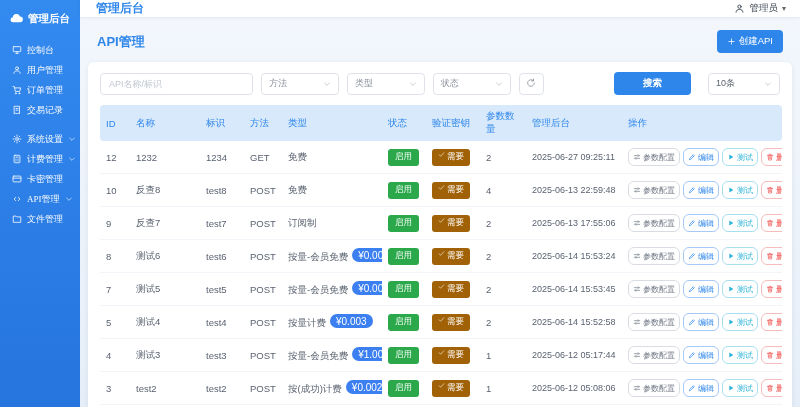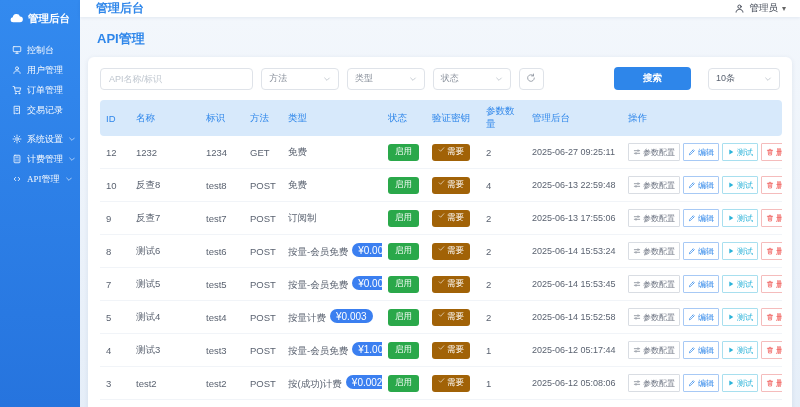--- a/index.html
+++ b/index.html
@@ -55,21 +55,21 @@
   tbody tr:last-child td { border-bottom:none; }
   col.c-id{width:30px} col.c-name{width:70px} col.c-slug{width:44px} col.c-method{width:38px}
   col.c-type{width:100px} col.c-status{width:44px} col.c-verify{width:54px} col.c-params{width:46px}
   col.c-created{width:96px} col.c-ops{width:160px}
   .badge-status { display:inline-block; background:#2aa84a; color:#fff; font-size:8.5px; padding:2.5px 7px; border-radius:3px; }
   .badge-verify { display:inline-flex; gap:2px; background:#a16207; color:#fff; font-size:8.5px; padding:2.5px 6px; border-radius:3px; }
   .badge-verify .i svg { width:7px; height:7px; display:block; }
   .badge-price { display:inline-block; background:#3b7ff0; color:#fff; font-size:10px; padding:1.5px 6px; border-radius:8px; margin-left:4px; vertical-align:1px; }
   .cell-created { font-size:9px; }
   .ops { display:flex; gap:3px; }
-  .op-btn { display:inline-flex; align-items:center; gap:2px; font-size:8px; padding:2.5px 4px; border-radius:1px; border:1px solid; background:#fff; cursor:pointer; white-space:nowrap; font-family:inherit; }
+  .op-btn { display:inline-flex; align-items:center; gap:2px; font-size:8px; padding:2.5px 4px; border-radius:6px; border:1px solid; background:#fff; cursor:pointer; white-space:nowrap; font-family:inherit; }
   .op-btn .i svg { width:8px; height:8px; display:block; }
   .op-plain   { border-color:#d9dde3; color:#6b7280; }
   .op-primary { border-color:#a7c9f5; color:#2e86ea; }
   .op-info    { border-color:#a8dfef; color:#2bb3d9; }
   .op-danger  { border-color:#f5bcbc; color:#ef5350; }
 </style>
 </head>
 <body>
 
 <div class="app">
@@ -153,35 +153,54 @@
             </svg>
           </span>
           <span>计费管理</span>
           <span class="chev">
             <svg viewBox="0 0 24 24" fill="none" stroke="currentColor" stroke-width="2" stroke-linecap="round" stroke-linejoin="round">
               <path d="M5 9l7 7 7-7"></path>
             </svg>
           </span>
         </div>
 
+        <div class="nav-item">
+          <span class="i">
+            <svg viewBox="0 0 24 24" fill="none" stroke="currentColor" stroke-width="2" stroke-linecap="round" stroke-linejoin="round">
+              <rect x="2.5" y="5" width="19" height="14" rx="2"></rect>
+              <path d="M2.5 10h19"></path>
+            </svg>
+          </span>
+          <span>卡密管理</span>
+
+        </div>
 
         <div class="nav-item">
           <span class="i">
             <svg viewBox="0 0 24 24" fill="none" stroke="currentColor" stroke-width="2" stroke-linecap="round" stroke-linejoin="round">
               <path d="M9 8l-4 4 4 4M15 8l4 4-4 4"></path>
             </svg>
           </span>
           <span>API管理</span>
           <span class="chev">
             <svg viewBox="0 0 24 24" fill="none" stroke="currentColor" stroke-width="2" stroke-linecap="round" stroke-linejoin="round">
               <path d="M5 9l7 7 7-7"></path>
             </svg>
           </span>
         </div>
 
+        <div class="nav-item">
+          <span class="i">
+            <svg viewBox="0 0 24 24" fill="none" stroke="currentColor" stroke-width="2" stroke-linecap="round" stroke-linejoin="round">
+              <path d="M3 19V5h6.5l2 2H21v12z"></path>
+            </svg>
+          </span>
+          <span>文件管理</span>
+
+        </div>
 
 
     </nav>
   </aside>
 
   <div class="main">
 
     <header class="topbar">
       <span class="topbar-title">管理后台</span>
       <div class="topbar-user">
@@ -193,20 +212,28 @@
           </span>
         <span>管理员</span>
         <span class="caret">▾</span>
       </div>
     </header>
 
     <div class="content">
 
       <div class="page-head">
         <span class="page-title">API管理</span>
+        <button class="btn-create">
+          <span class="i">
+              <svg viewBox="0 0 24 24" fill="none" stroke="currentColor" stroke-width="2" stroke-linecap="round" stroke-linejoin="round">
+                <path d="M12 5v14M5 12h14"></path>
+              </svg>
+            </span>
+          <span>创建API</span>
+        </button>
       </div>
 
       <div class="card">
 
         <div class="filters">
           <input class="input" placeholder="API名称/标识" style="">
           <div class="select">
             <span>方法</span>
             <span class="chev">
                 <svg viewBox="0 0 24 24" fill="none" stroke="currentColor" stroke-width="2" stroke-linecap="round" stroke-linejoin="round">

